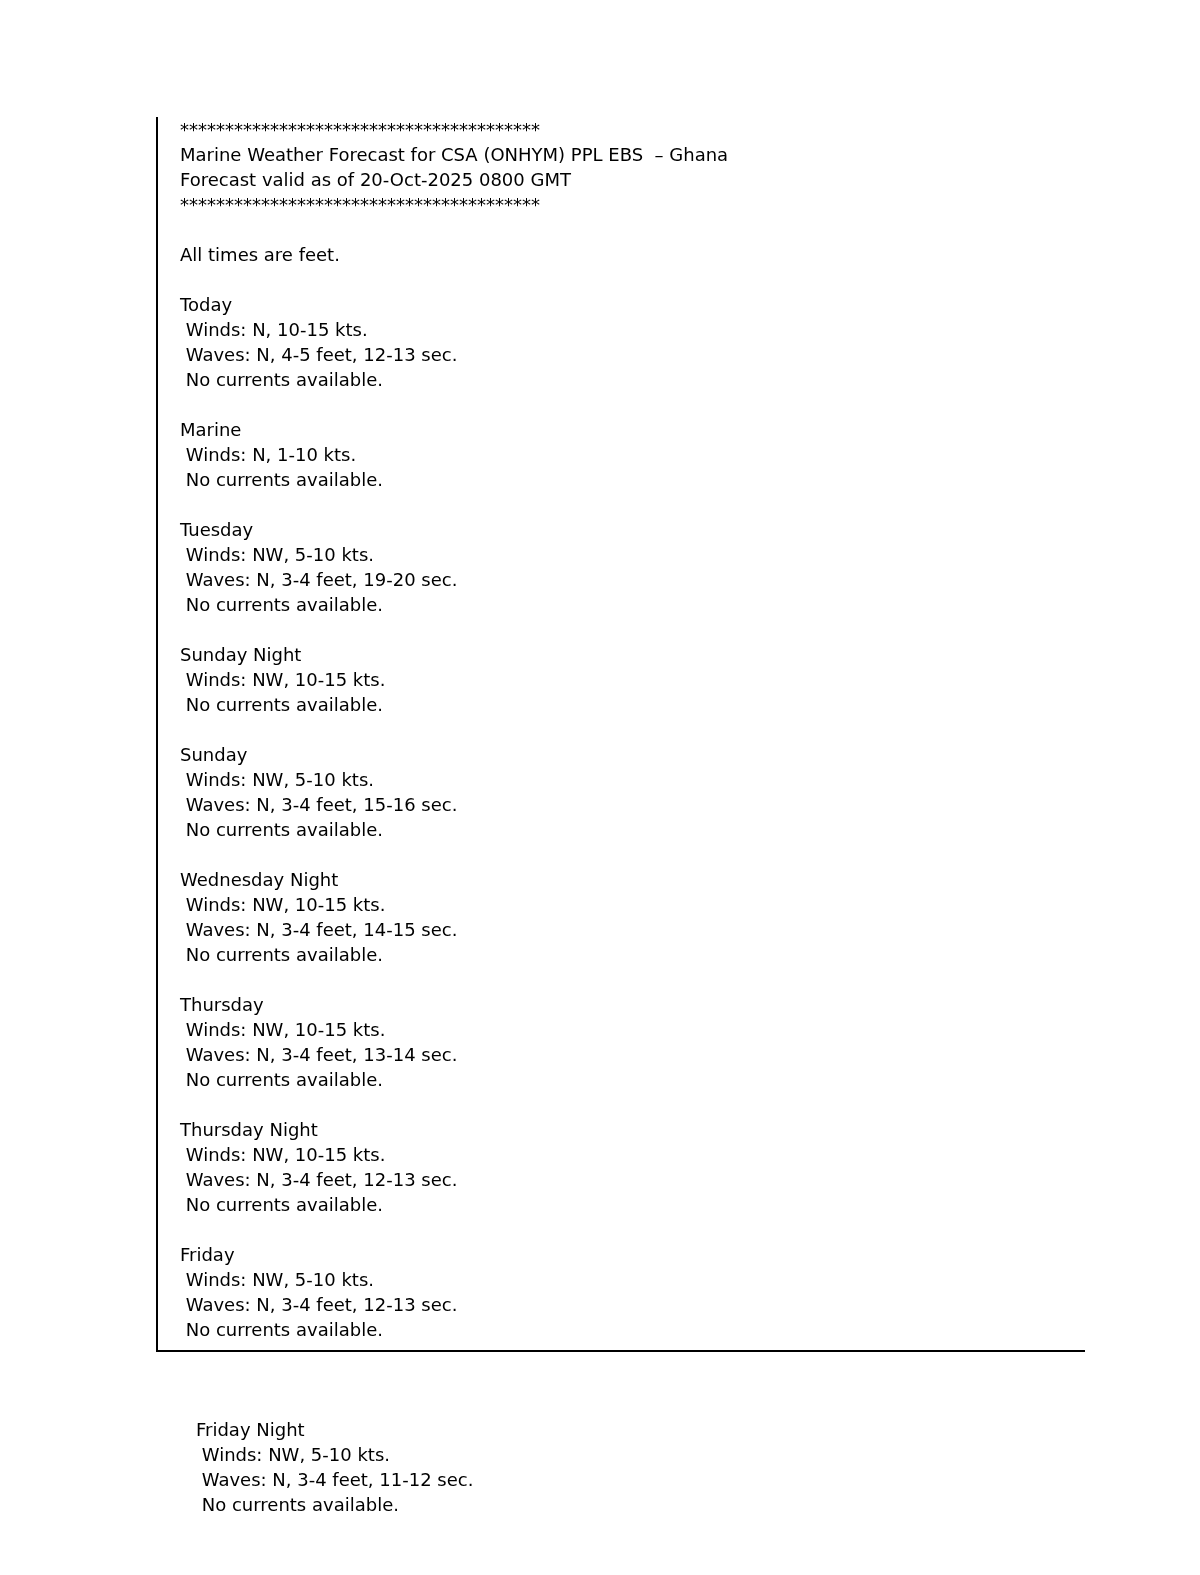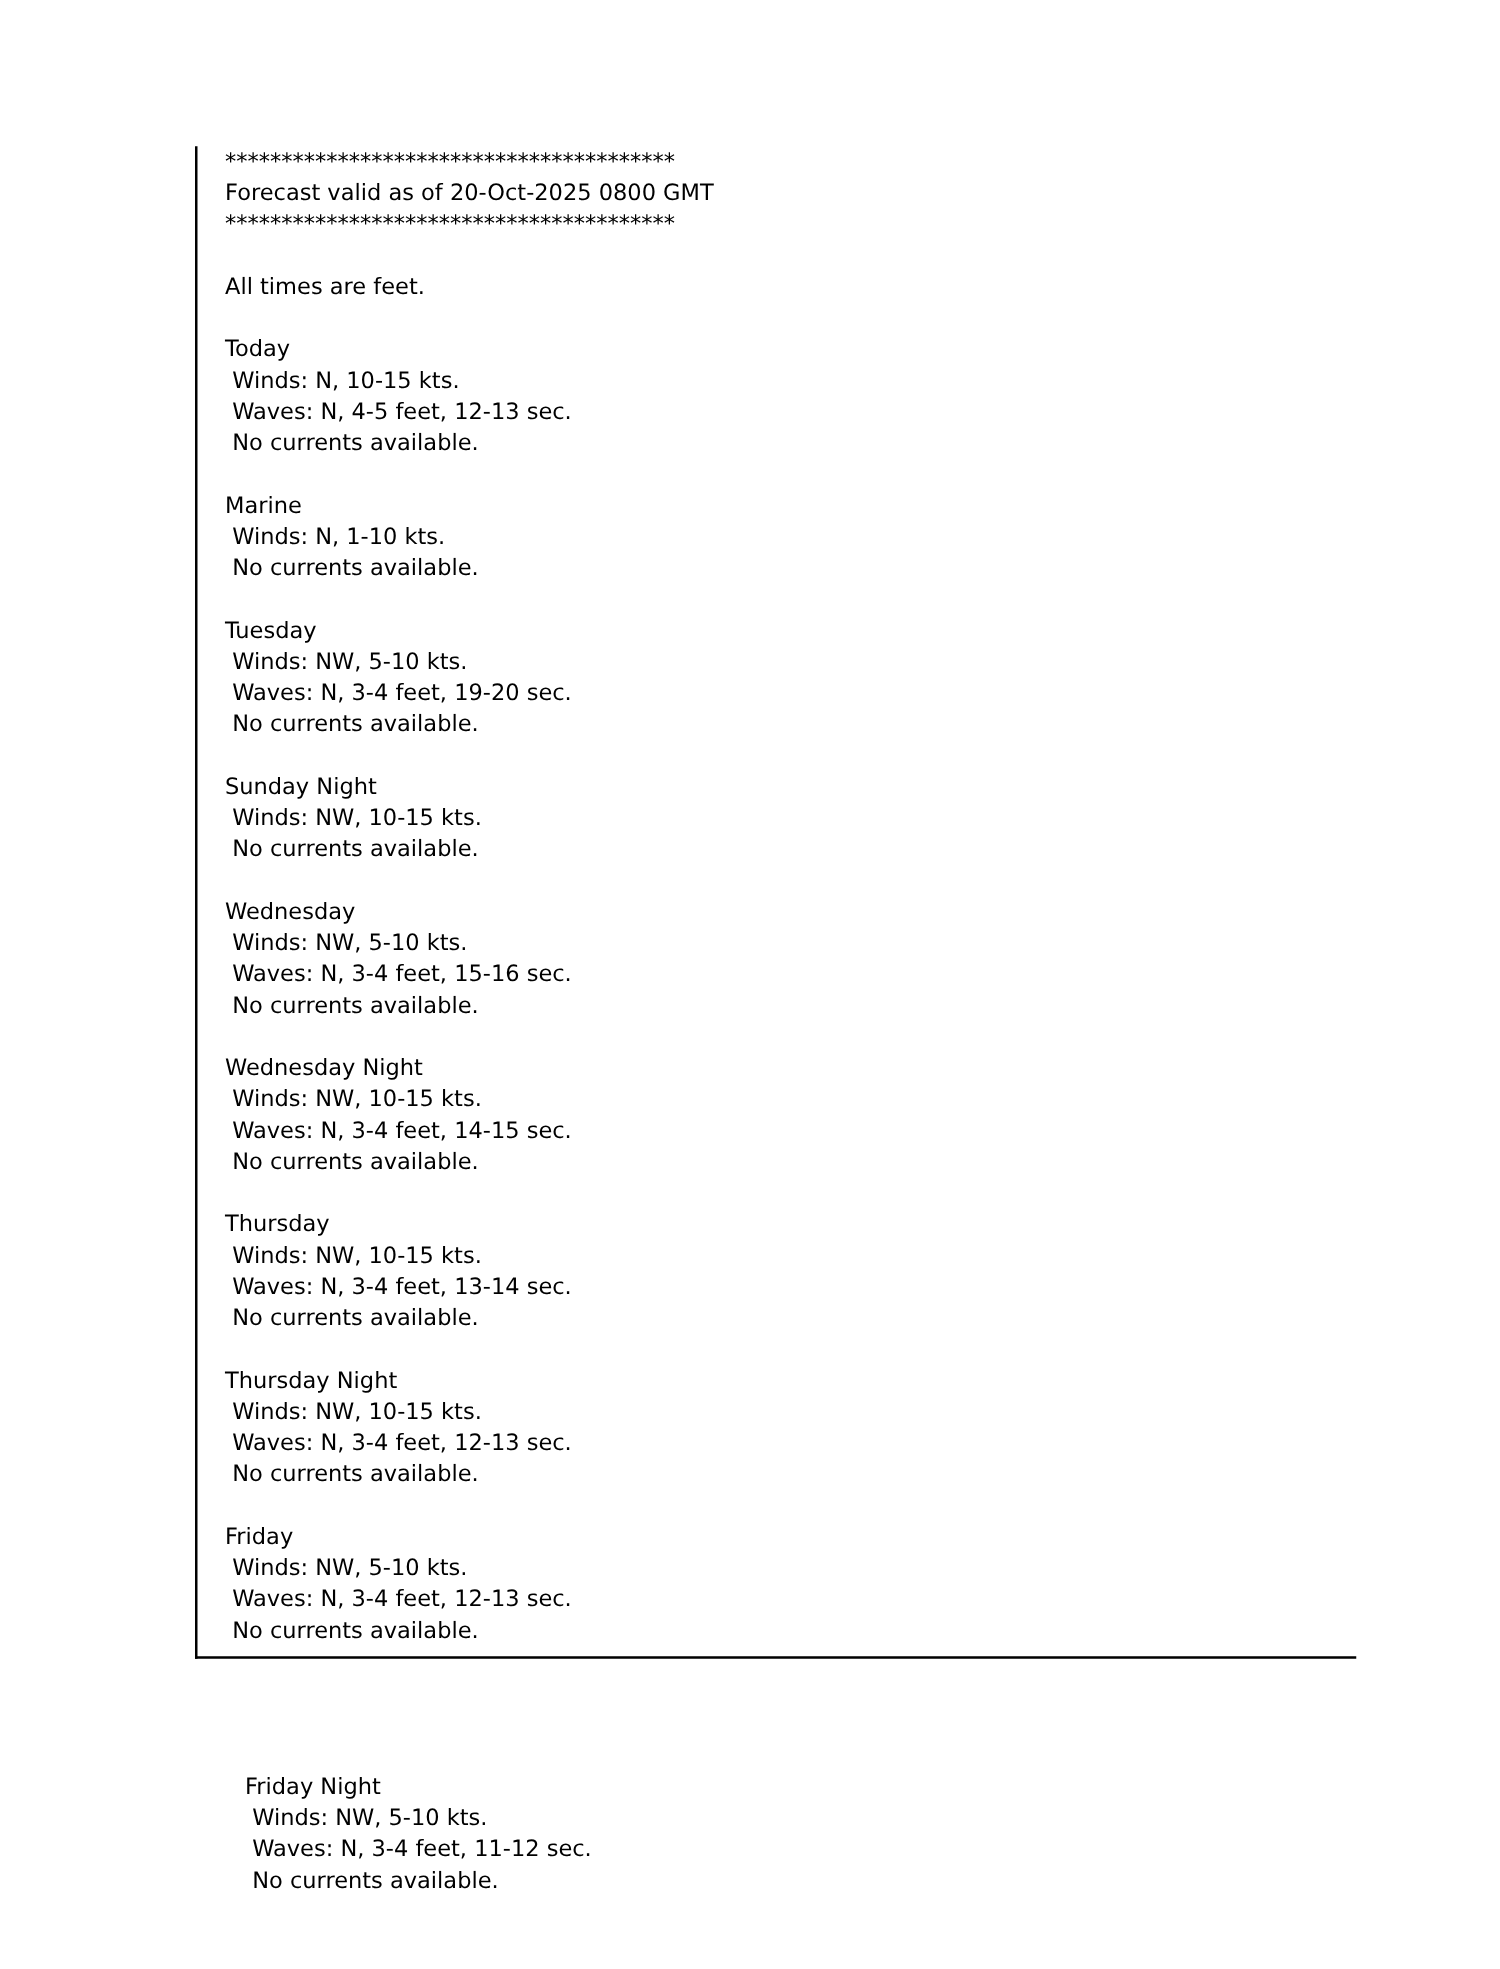--- a/index.html
+++ b/index.html
@@ -50,20 +50,21 @@
   }
 </style>
 </head>
 <body>
 
 <div class="page">
 
   <div class="frame">
 
     <div class="line">****************************************</div>
+    <div class="line">Marine Weather Forecast for CSA (ONHYM) PPL EBS  – Ghana</div>
     <div class="line">Forecast valid as of 20-Oct-2025 0800 GMT</div>
     <div class="line">****************************************</div>
     <div class="blank"></div>
     <div class="line">All times are feet.</div>
     <div class="blank"></div>
 
     <div>
       <div class="line">Today</div>
       <div class="line"> Winds: N, 10-15 kts.</div>
       <div class="line"> Waves: N, 4-5 feet, 12-13 sec.</div>
@@ -87,21 +88,21 @@
     <div class="blank"></div>
 
     <div>
       <div class="line">Sunday Night</div>
       <div class="line"> Winds: NW, 10-15 kts.</div>
       <div class="line"> No currents available.</div>
     </div>
     <div class="blank"></div>
 
     <div>
-      <div class="line">Wednesday</div>
+      <div class="line">Sunday</div>
       <div class="line"> Winds: NW, 5-10 kts.</div>
       <div class="line"> Waves: N, 3-4 feet, 15-16 sec.</div>
       <div class="line"> No currents available.</div>
     </div>
     <div class="blank"></div>
 
     <div>
       <div class="line">Wednesday Night</div>
       <div class="line"> Winds: NW, 10-15 kts.</div>
       <div class="line"> Waves: N, 3-4 feet, 14-15 sec.</div>

